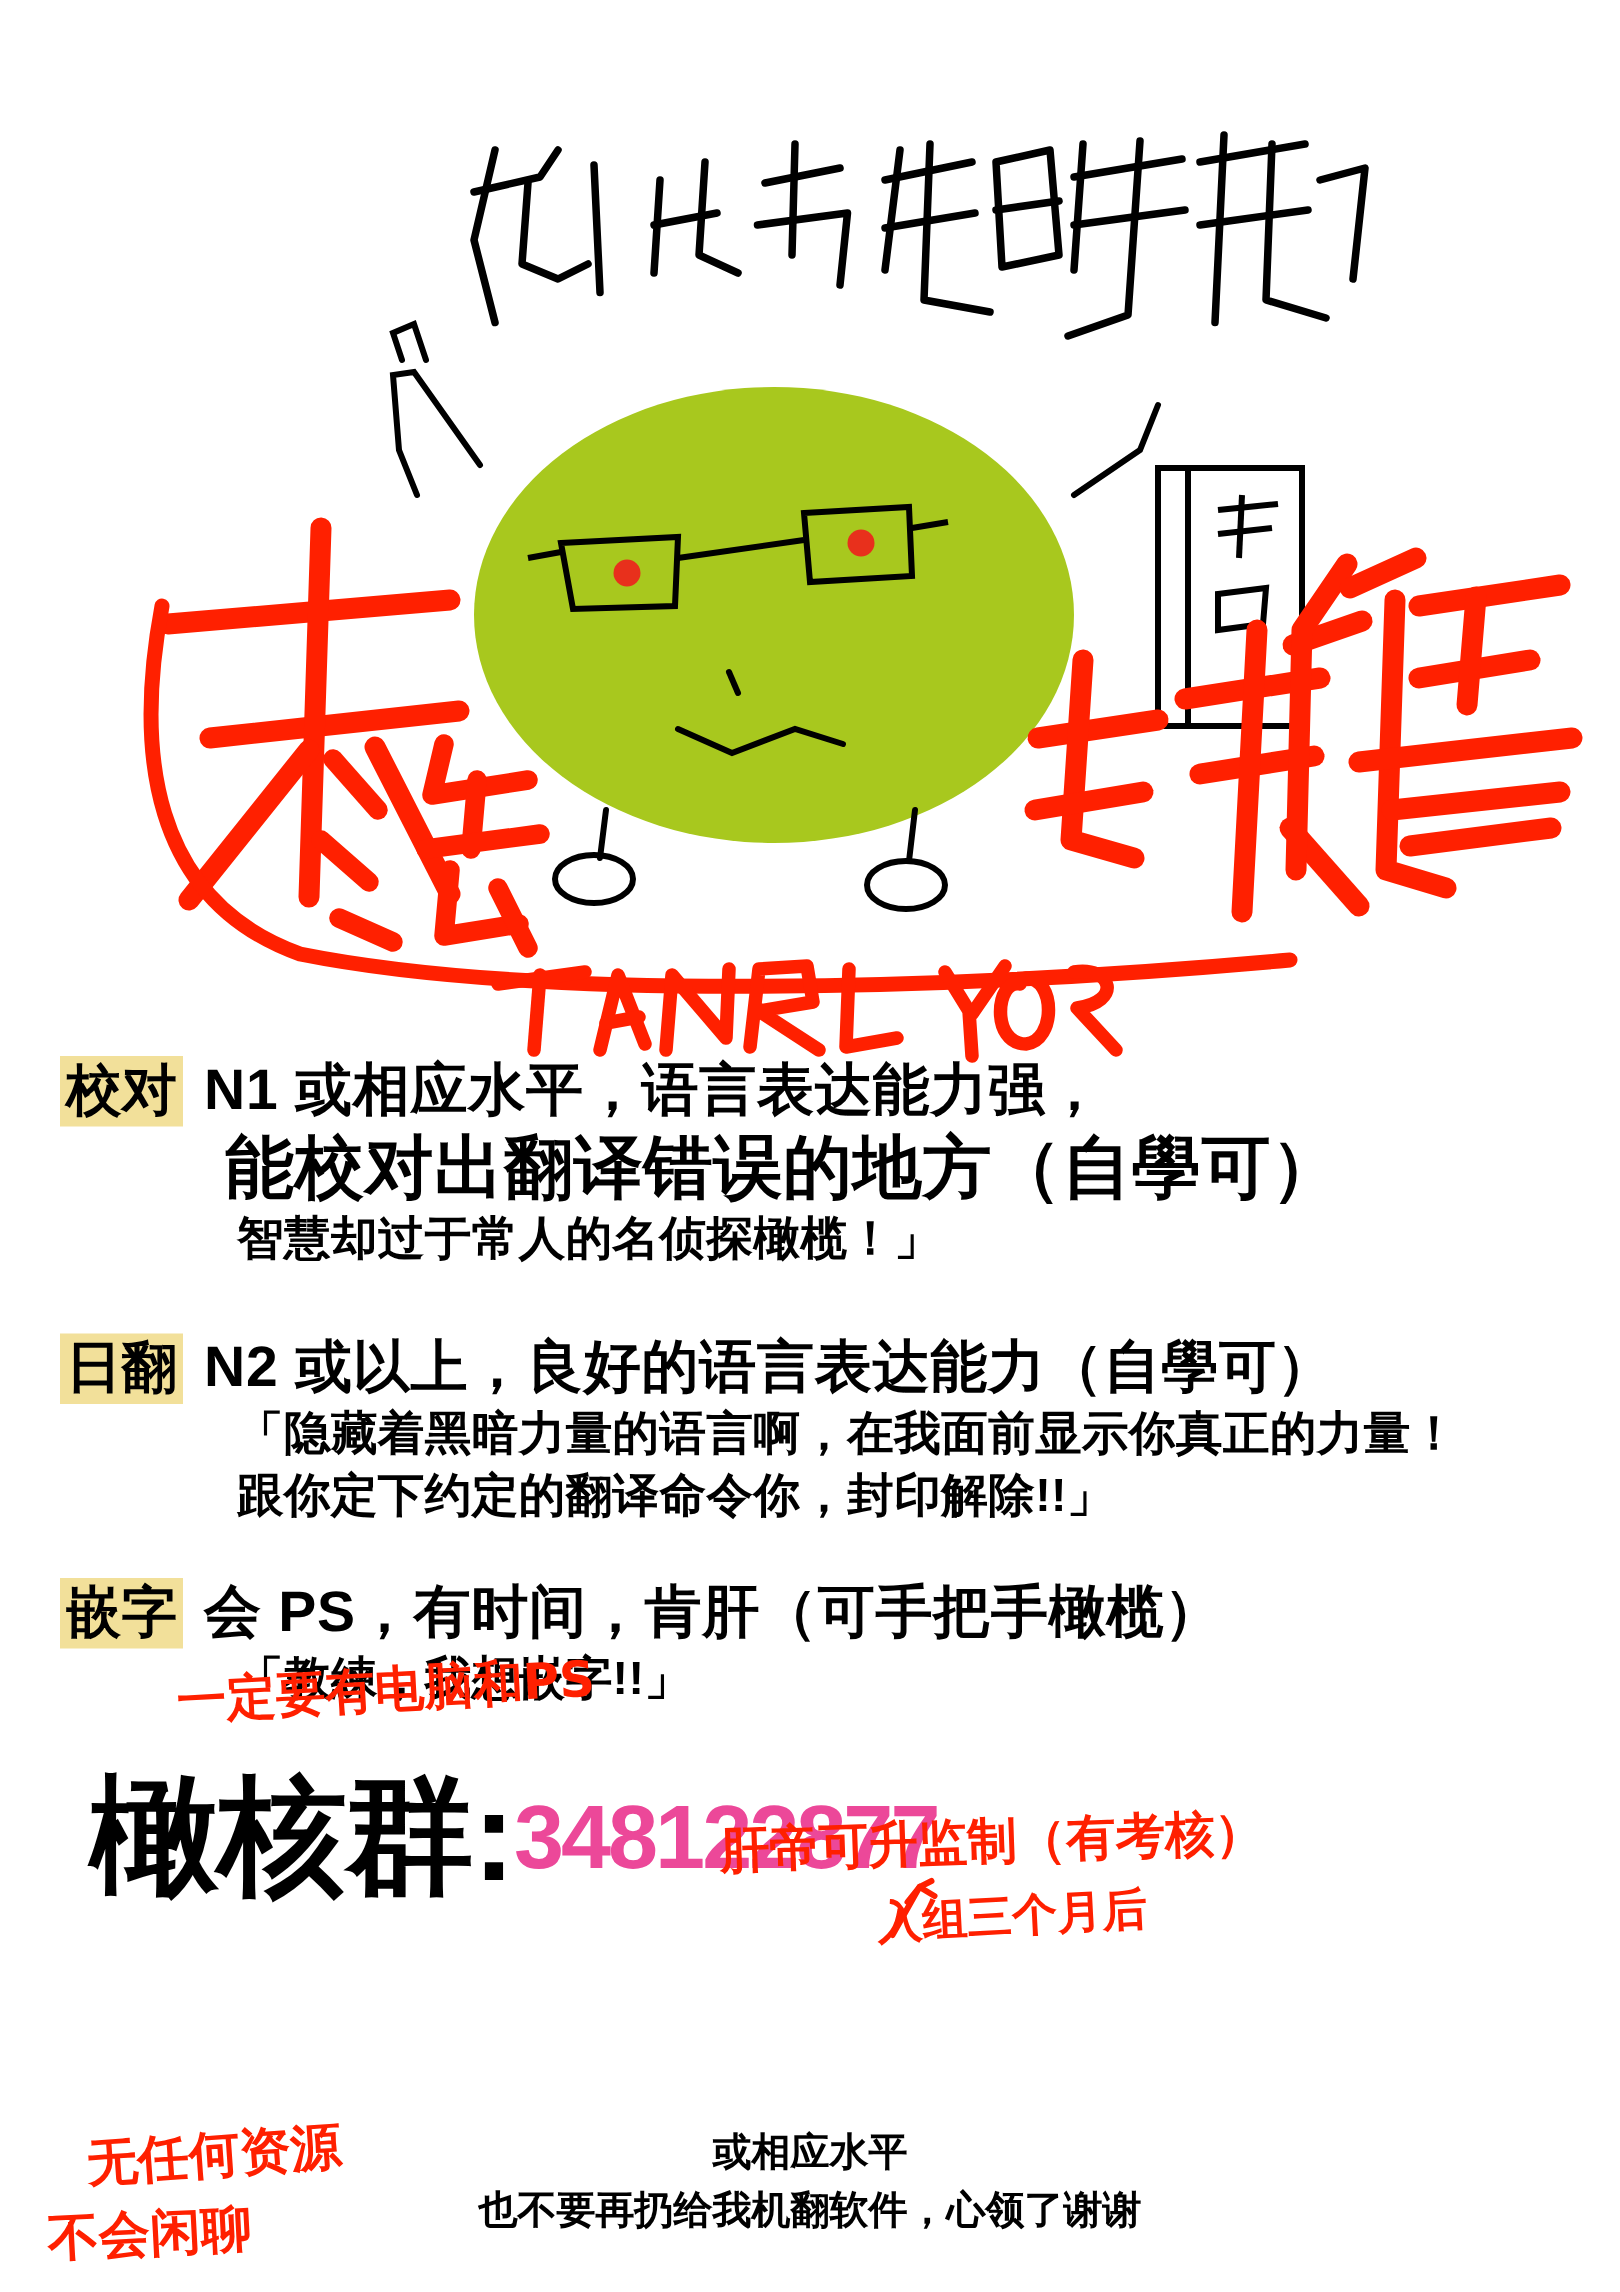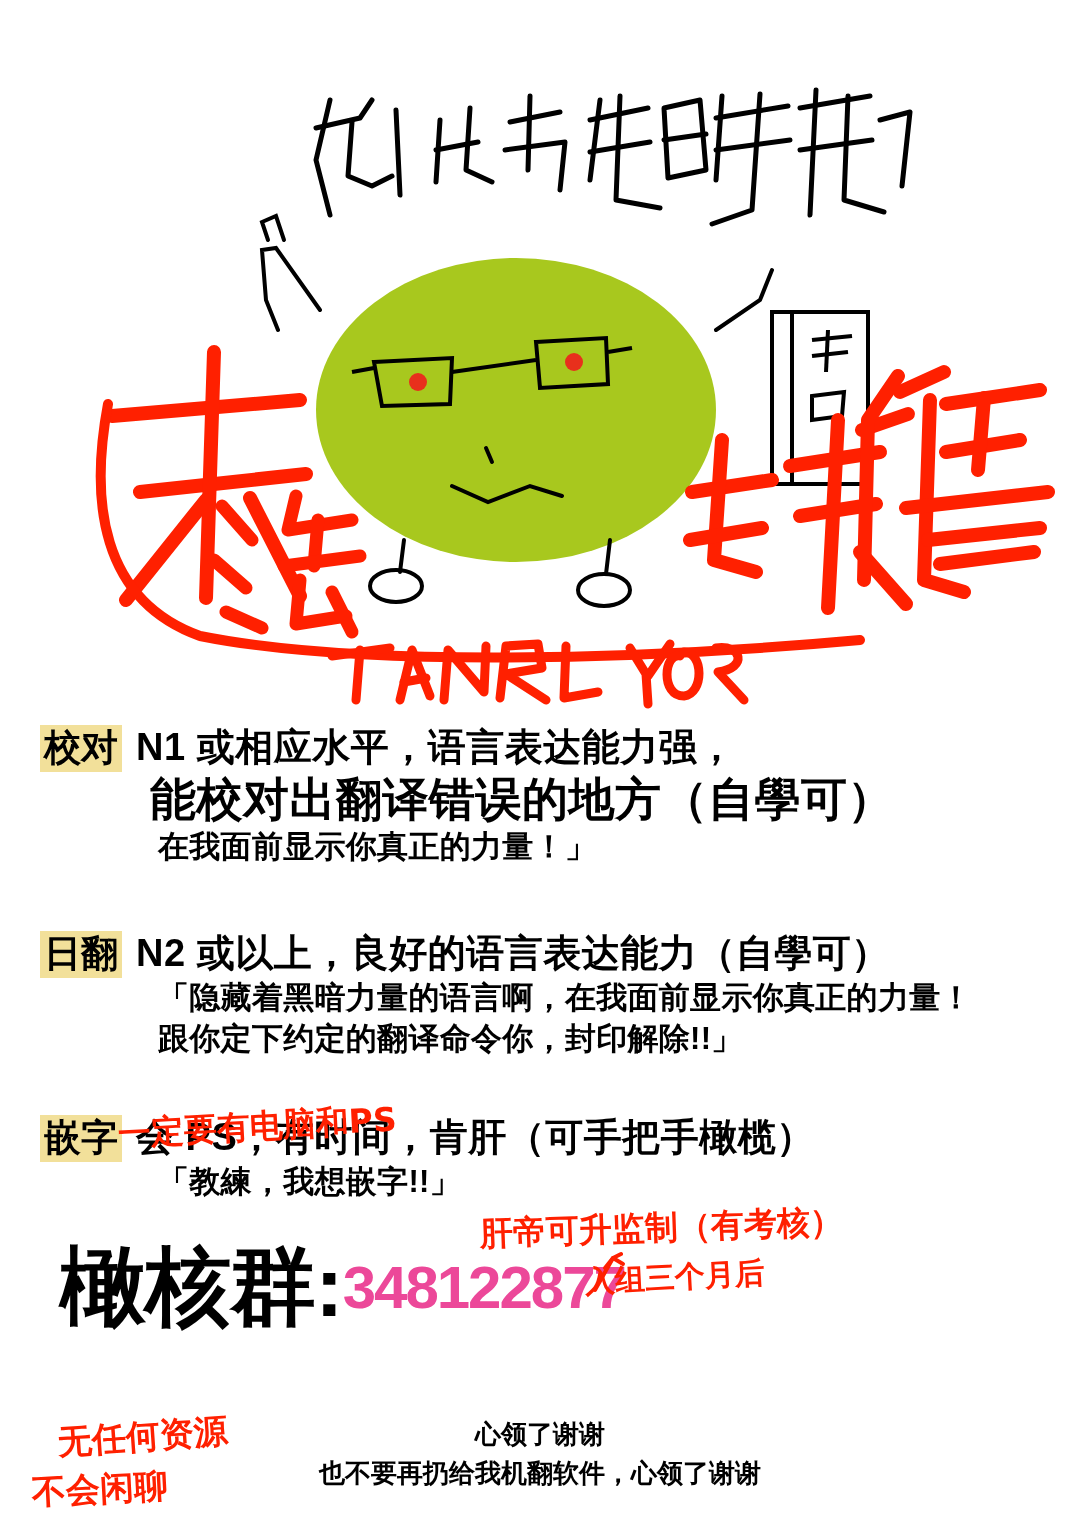--- a/index.html
+++ b/index.html
@@ -53,21 +53,20 @@
     line-height: 1.12;
     padding: 2px 4px 4px 4px;
     white-space: nowrap;
   }
   .role-req {
     font-size: 38px;
     font-weight: bold;
     color: #000;
     line-height: 1.18;
     letter-spacing: 0.5px;
-    margin-top: 21px;
   }
   .role-req-cont {
     font-size: 46px;
     font-weight: bold;
     color: #000;
     line-height: 1.18;
     margin-left: 110px;
     letter-spacing: 0.5px;
   }
   .quote {
@@ -285,21 +284,21 @@
   </div>
 
   <div id="content">
 
     <div class="section sec-proof">
       <div class="role-line">
         <span class="role-tag">校对</span>
         <span class="role-req">N1 或相应水平，语言表达能力强，</span>
       </div>
       <div class="role-req-cont">能校对出翻译错误的地方（自學可）</div>
-      <div class="quote">在我面前显示你真正的力量！」</div>
+      <div class="quote">智慧却过于常人的名侦探橄榄！」</div>
     </div>
 
     <div class="section sec-jp">
       <div class="role-line">
         <span class="role-tag">日翻</span>
         <span class="role-req">N2 或以上，良好的语言表达能力（自學可）</span>
       </div>
       <div class="quote">「隐藏着黑暗力量的语言啊，在我面前显示你真正的力量！</div>
       <div class="quote">跟你定下约定的翻译命令你，封印解除!!」</div>
     </div>
@@ -323,17 +322,17 @@
   <div class="hand" id="hand-join">入组三个月后</div>
   <div class="hand" id="hand-nores">无任何资源</div>
   <div class="hand" id="hand-nochat">不会闲聊</div>
 
   <svg width="200" height="90" style="position:absolute;left:555px;top:1240px;">
     <path d="M40 50 L58 18 L66 14" stroke="#ff2000" stroke-width="4" fill="none" stroke-linecap="round"></path>
     <path d="M58 18 L50 28 M58 18 L68 24" stroke="#ff2000" stroke-width="4" fill="none" stroke-linecap="round"></path>
   </svg>
 
   <div id="footer-notes">
-    <div class="footer-line">心领了谢谢</div>
+    <div class="footer-line">或相应水平</div>
     <div class="footer-line">也不要再扔给我机翻软件，心领了谢谢</div>
   </div>
 
 </div>
 
 </body></html>

